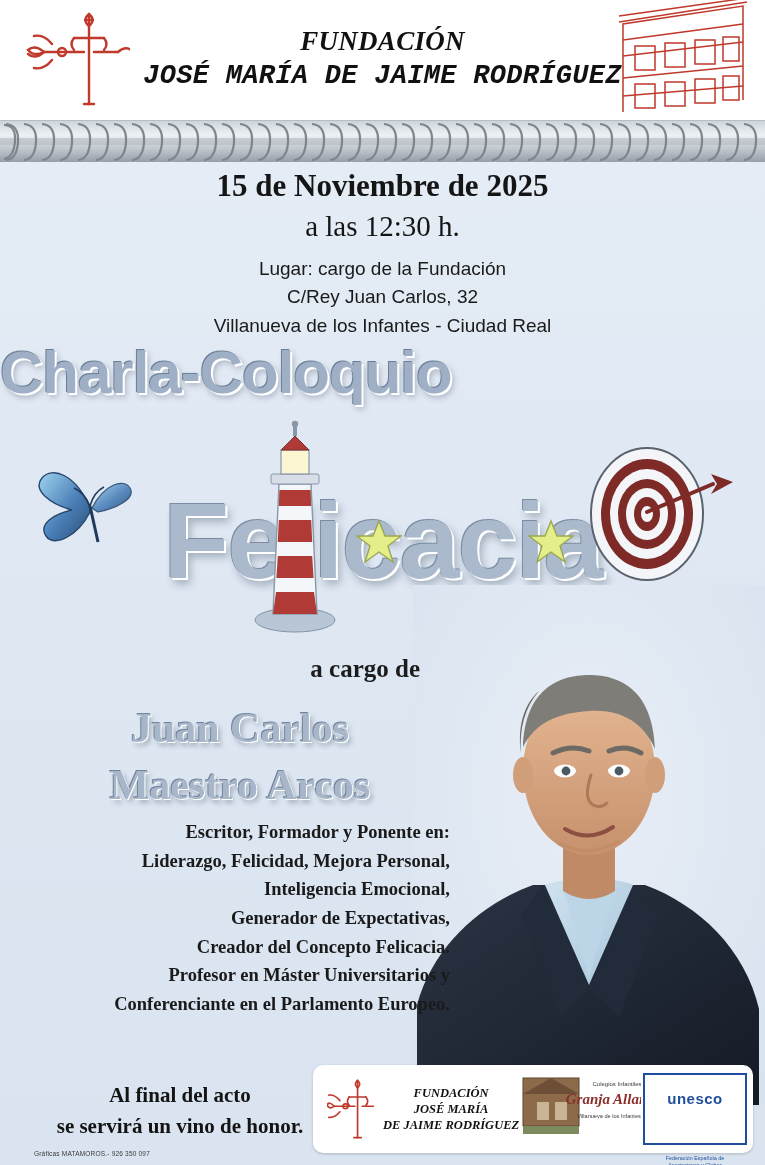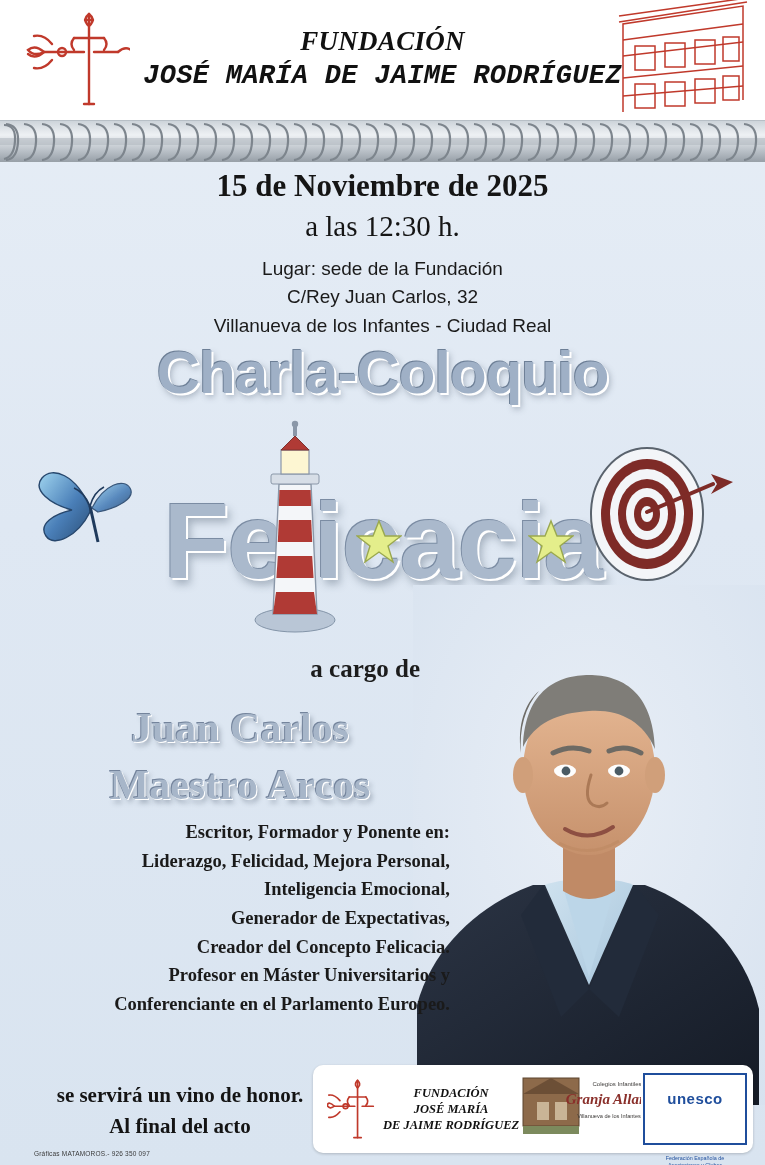--- a/index.html
+++ b/index.html
@@ -64,21 +64,21 @@
     font-weight: normal; font-size: 29px; color: #151515; margin-top: 6px;
   }
   .venue {
     margin-top: 12px;
     font-family: "Liberation Sans", sans-serif;
     font-size: 19px; color: #1a1a1a; line-height: 1.5;
   }
 
   
   .charla {
-    position: absolute; top: 338px; left: 0; width: 765px; text-align: center;
+    position: absolute; top: 338px; left: 0; width: 765px; text-align: left;
     font-family: "Liberation Sans", sans-serif;
     font-weight: bold;
     font-size: 60px;
     letter-spacing: -1px;
     color: #9fb0c6;
     text-shadow:
       2px 2px 0 #ffffff,
       -1px -1px 0 #6d7f96,
       3px 4px 6px rgba(60,75,95,.35);
   }
@@ -296,21 +296,21 @@
           <path d="M744 3 q13 1 12 18 q-1 17 -12 18"></path>
         </g>
       </g>
       </svg>
   </div>
 
   <div class="date-block">
     <div class="date-line1">15 de Noviembre de 2025</div>
     <div class="date-line2">a las  12:30 h.</div>
     <div class="venue">
-      <div>Lugar: sede de la Fundación</div>
+      <div>Lugar: cargo de la Fundación</div>
       <div>C/Rey Juan Carlos, 32</div>
       <div>Villanueva de los Infantes - Ciudad Real</div>
     </div>
   </div>
 
   <div class="charla">Charla-Coloquio</div>
 
   <div class="felicacia-wrap">
 
     <div class="fel-text">Felicacia</div>
@@ -460,22 +460,22 @@
     <div>Escritor, Formador y Ponente en:</div>
     <div>Liderazgo, Felicidad, Mejora Personal,</div>
     <div>Inteligencia Emocional,</div>
     <div>Generador de Expectativas,</div>
     <div>Creador del Concepto Felicacia.</div>
     <div>Profesor en Máster Universitarios y</div>
     <div>Conferenciante en el Parlamento Europeo.</div>
   </div>
 
   <div class="closing">
+    <div>Al final del acto</div>
     <div>se servirá un vino de honor.</div>
-    <div>Al final del acto</div>
   </div>
 
   <div class="credit">Gráficas MATAMOROS.- 926 350 097</div>
 
   <div class="sponsor-bar">
 
     <div class="sp-found">
       <svg viewBox="0 0 54 70" width="50" height="66">
         <g stroke="#c0392b" stroke-width="1.8" fill="none" stroke-linecap="round">
           <path d="M33 4 L33 66"></path>

